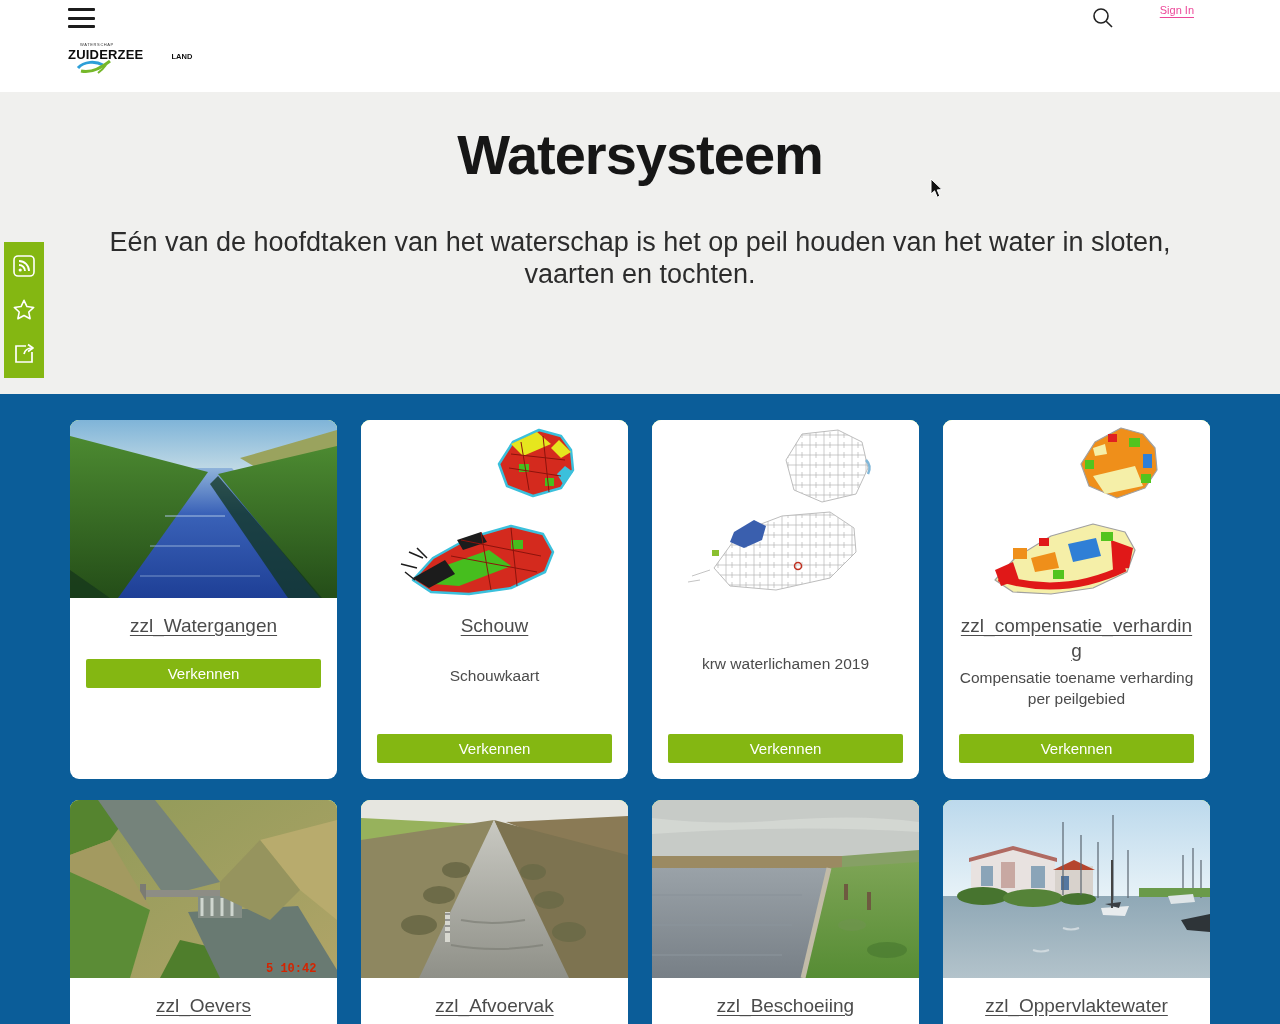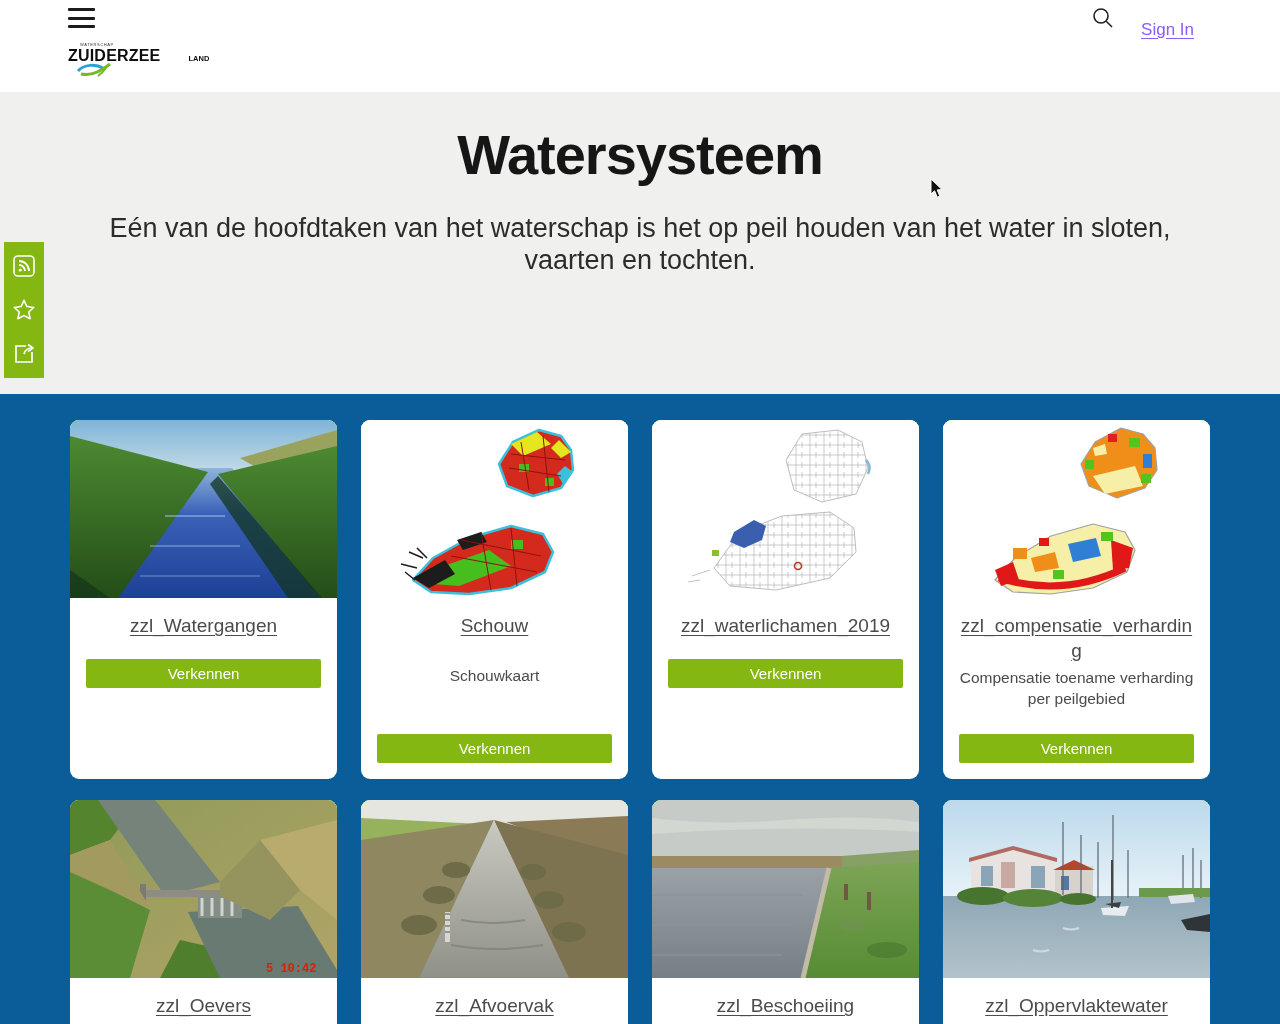--- a/index.html
+++ b/index.html
@@ -11,32 +11,32 @@
   body{font-family:"Liberation Sans", sans-serif; background:#fff; position:relative;}
 
   
   .header{height:92px;background:#fff;position:relative;}
   .hamburger{position:absolute;left:68px;top:8px;width:27px;height:20px;cursor:pointer;
     display:flex;flex-direction:column;justify-content:space-between;}
   .hamburger span{display:block;height:3px;background:#1c1c1c;border-radius:1px;}
   .logo{position:absolute;left:68px;top:42px;cursor:pointer;width:80px;}
   .logo-sub{font-size:4px;letter-spacing:.6px;color:#333;text-align:center;width:58px;}
   .logo-row{display:flex;align-items:baseline;}
-  .logo-main{font-size:16px;font-weight:bold;color:#0d0d0d;letter-spacing:.2px;}
+  .logo-main{font-size:13px;font-weight:bold;color:#0d0d0d;letter-spacing:.2px;}
   .logo-bar{width:1px;height:13px;background:#0d0d0d;margin:0 2px;align-self:center;}
   .logo-land{font-size:7.5px;font-weight:bold;color:#0d0d0d;margin-left:24px;}
   .logo-swoosh{margin-left:8px;margin-top:-2px;display:block;}
   .search-btn{position:absolute;right:166px;top:7px;width:22px;height:22px;cursor:pointer;}
-  .signin{position:absolute;right:86px;top:20px;font-size:17px;color:#8b5cf6;
+  .signin{position:absolute;right:86px;top:4px;font-size:11px;color:#ec4899;
     text-decoration:underline;text-underline-offset:3px;cursor:pointer;}
 
   
   .hero{height:302px;background:#f0f0ee;text-align:center;position:relative;}
   .hero-title{padding-top:30px;font-size:56px;font-weight:700;color:#161616;letter-spacing:-1px;}
-  .hero-sub{margin:26px auto 0;max-width:1146px;font-size:27px;font-weight:400;
+  .hero-sub{margin:40px auto 0;max-width:1146px;font-size:27px;font-weight:400;
     color:#2c2c2c;line-height:1.18;}
 
   
   .side-toolbar{position:absolute;left:4px;top:242px;width:40px;background:var(--accent);
     display:flex;flex-direction:column;align-items:center;padding:12px 0;gap:20px;z-index:20;}
   .side-toolbar .tool{width:24px;height:24px;cursor:pointer;display:flex;align-items:center;justify-content:center;}
 
   
   .main{background:var(--blue);height:806px;padding-top:26px;}
   .grid{display:grid;grid-template-columns:repeat(4,267px);gap:21px 24px;justify-content:center;}
@@ -210,21 +210,23 @@
           <polygon points="150,14 186,10 210,22 216,48 204,74 170,82 142,70 134,40" fill="url(#net)" stroke="#bdbdbd" stroke-width="1"></polygon>
           <polygon points="62,148 88,112 130,96 178,92 202,108 204,132 178,158 124,170 78,166" fill="url(#net)" stroke="#bdbdbd" stroke-width="1"></polygon>
           <polygon points="82,112 102,100 114,106 110,120 92,128 78,122" fill="#3a5fae"></polygon>
           <rect x="60" y="130" width="7" height="6" fill="#8ac030"></rect>
           <circle cx="146" cy="146" r="3.5" fill="none" stroke="#c03020" stroke-width="1.5"></circle>
           <path d="M214,40 q6,6 2,14" stroke="#7fb6d8" stroke-width="2.5" fill="none"></path>
           <path d="M58,150 l-18,6 M48,160 l-12,2" stroke="#b4b4b4" stroke-width="0.8"></path>
         </svg>
       </div>
       <div class="card-body">
-        <a class="card-title">zzl_waterlichamen_2019</a>
+        <div class="card-desc-wrap">
+            <div class="card-desc">krw waterlichamen 2019</div>
+          </div>
         <div class="card-btn">Verkennen</div>
       </div>
     </div>
 
     <div class="card">
       <div class="card-img">
         <svg viewBox="0 0 267 178">
           <rect width="267" height="178" fill="#fff"></rect>
 
           <polygon points="152,22 178,8 200,14 212,28 214,50 202,68 174,78 146,66 138,44" fill="#ef8f1a" stroke="#a0a0a0" stroke-width="1.2" stroke-linejoin="round"></polygon>

